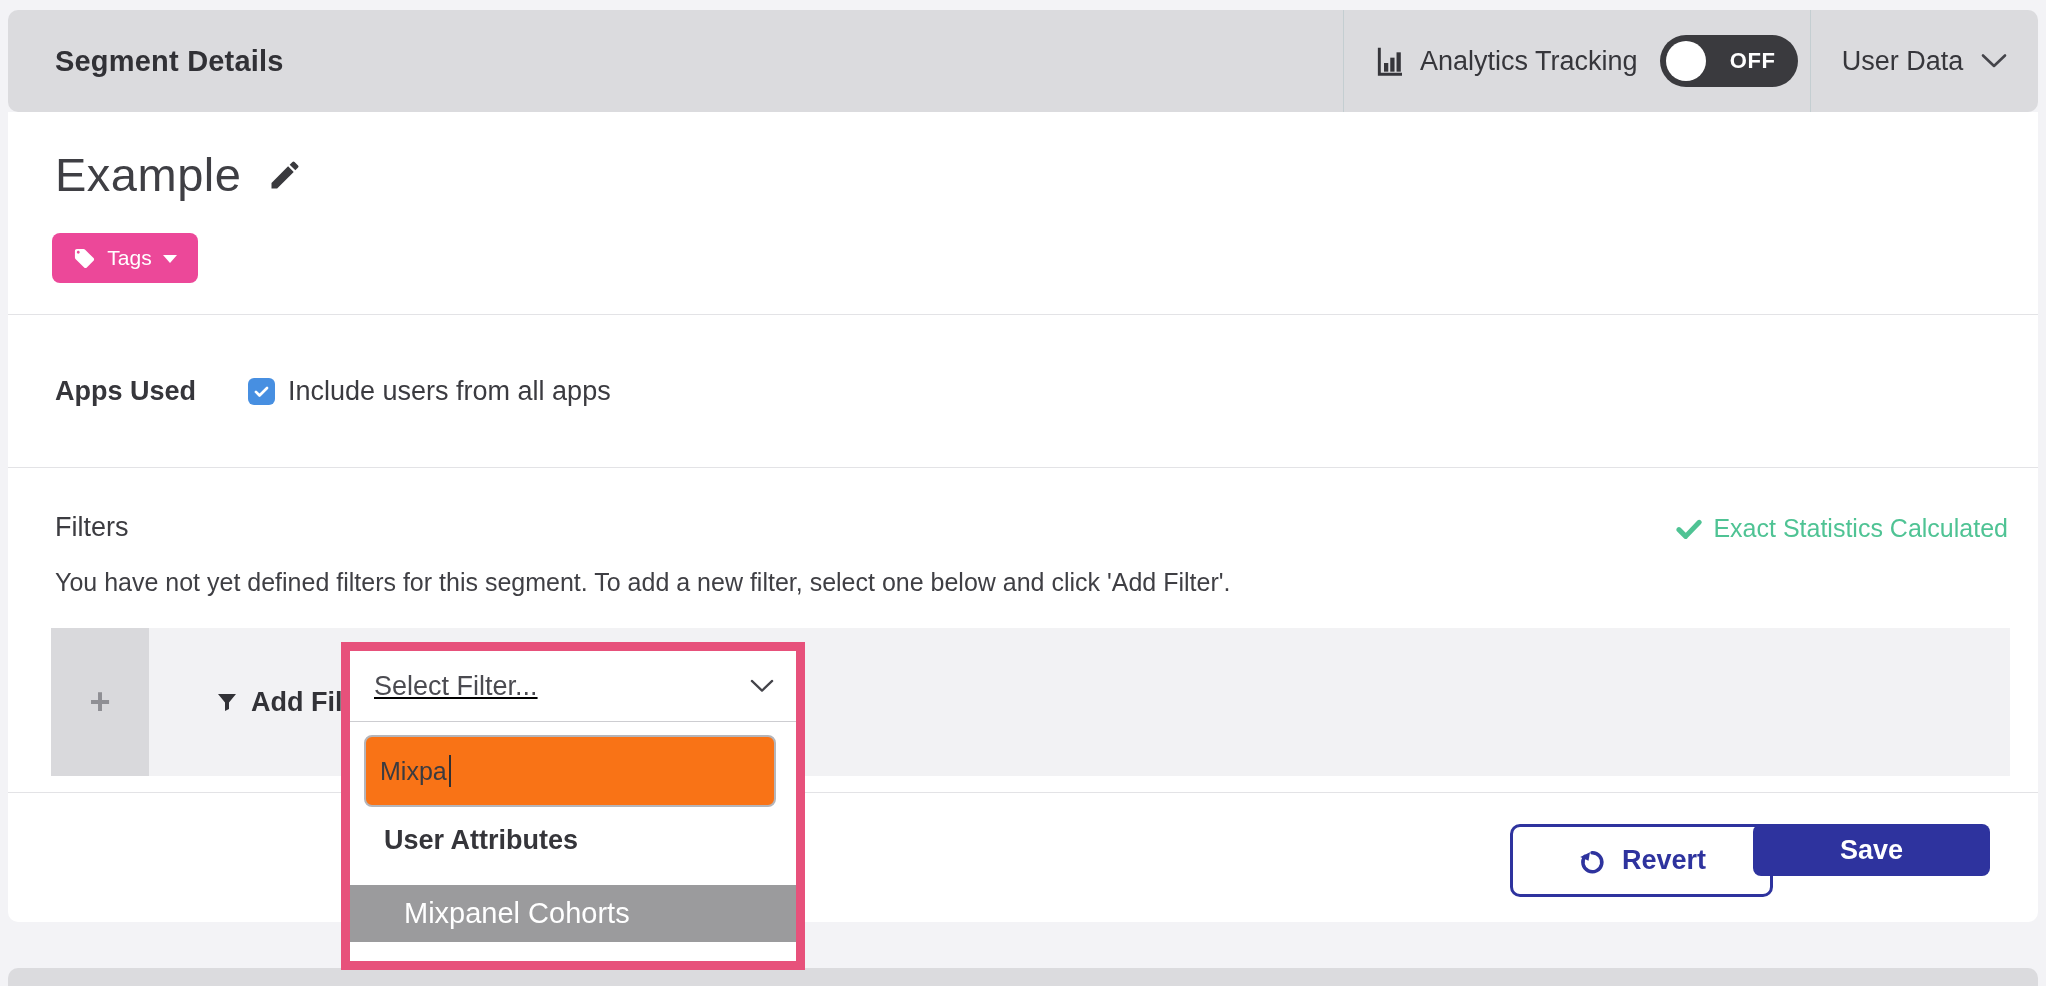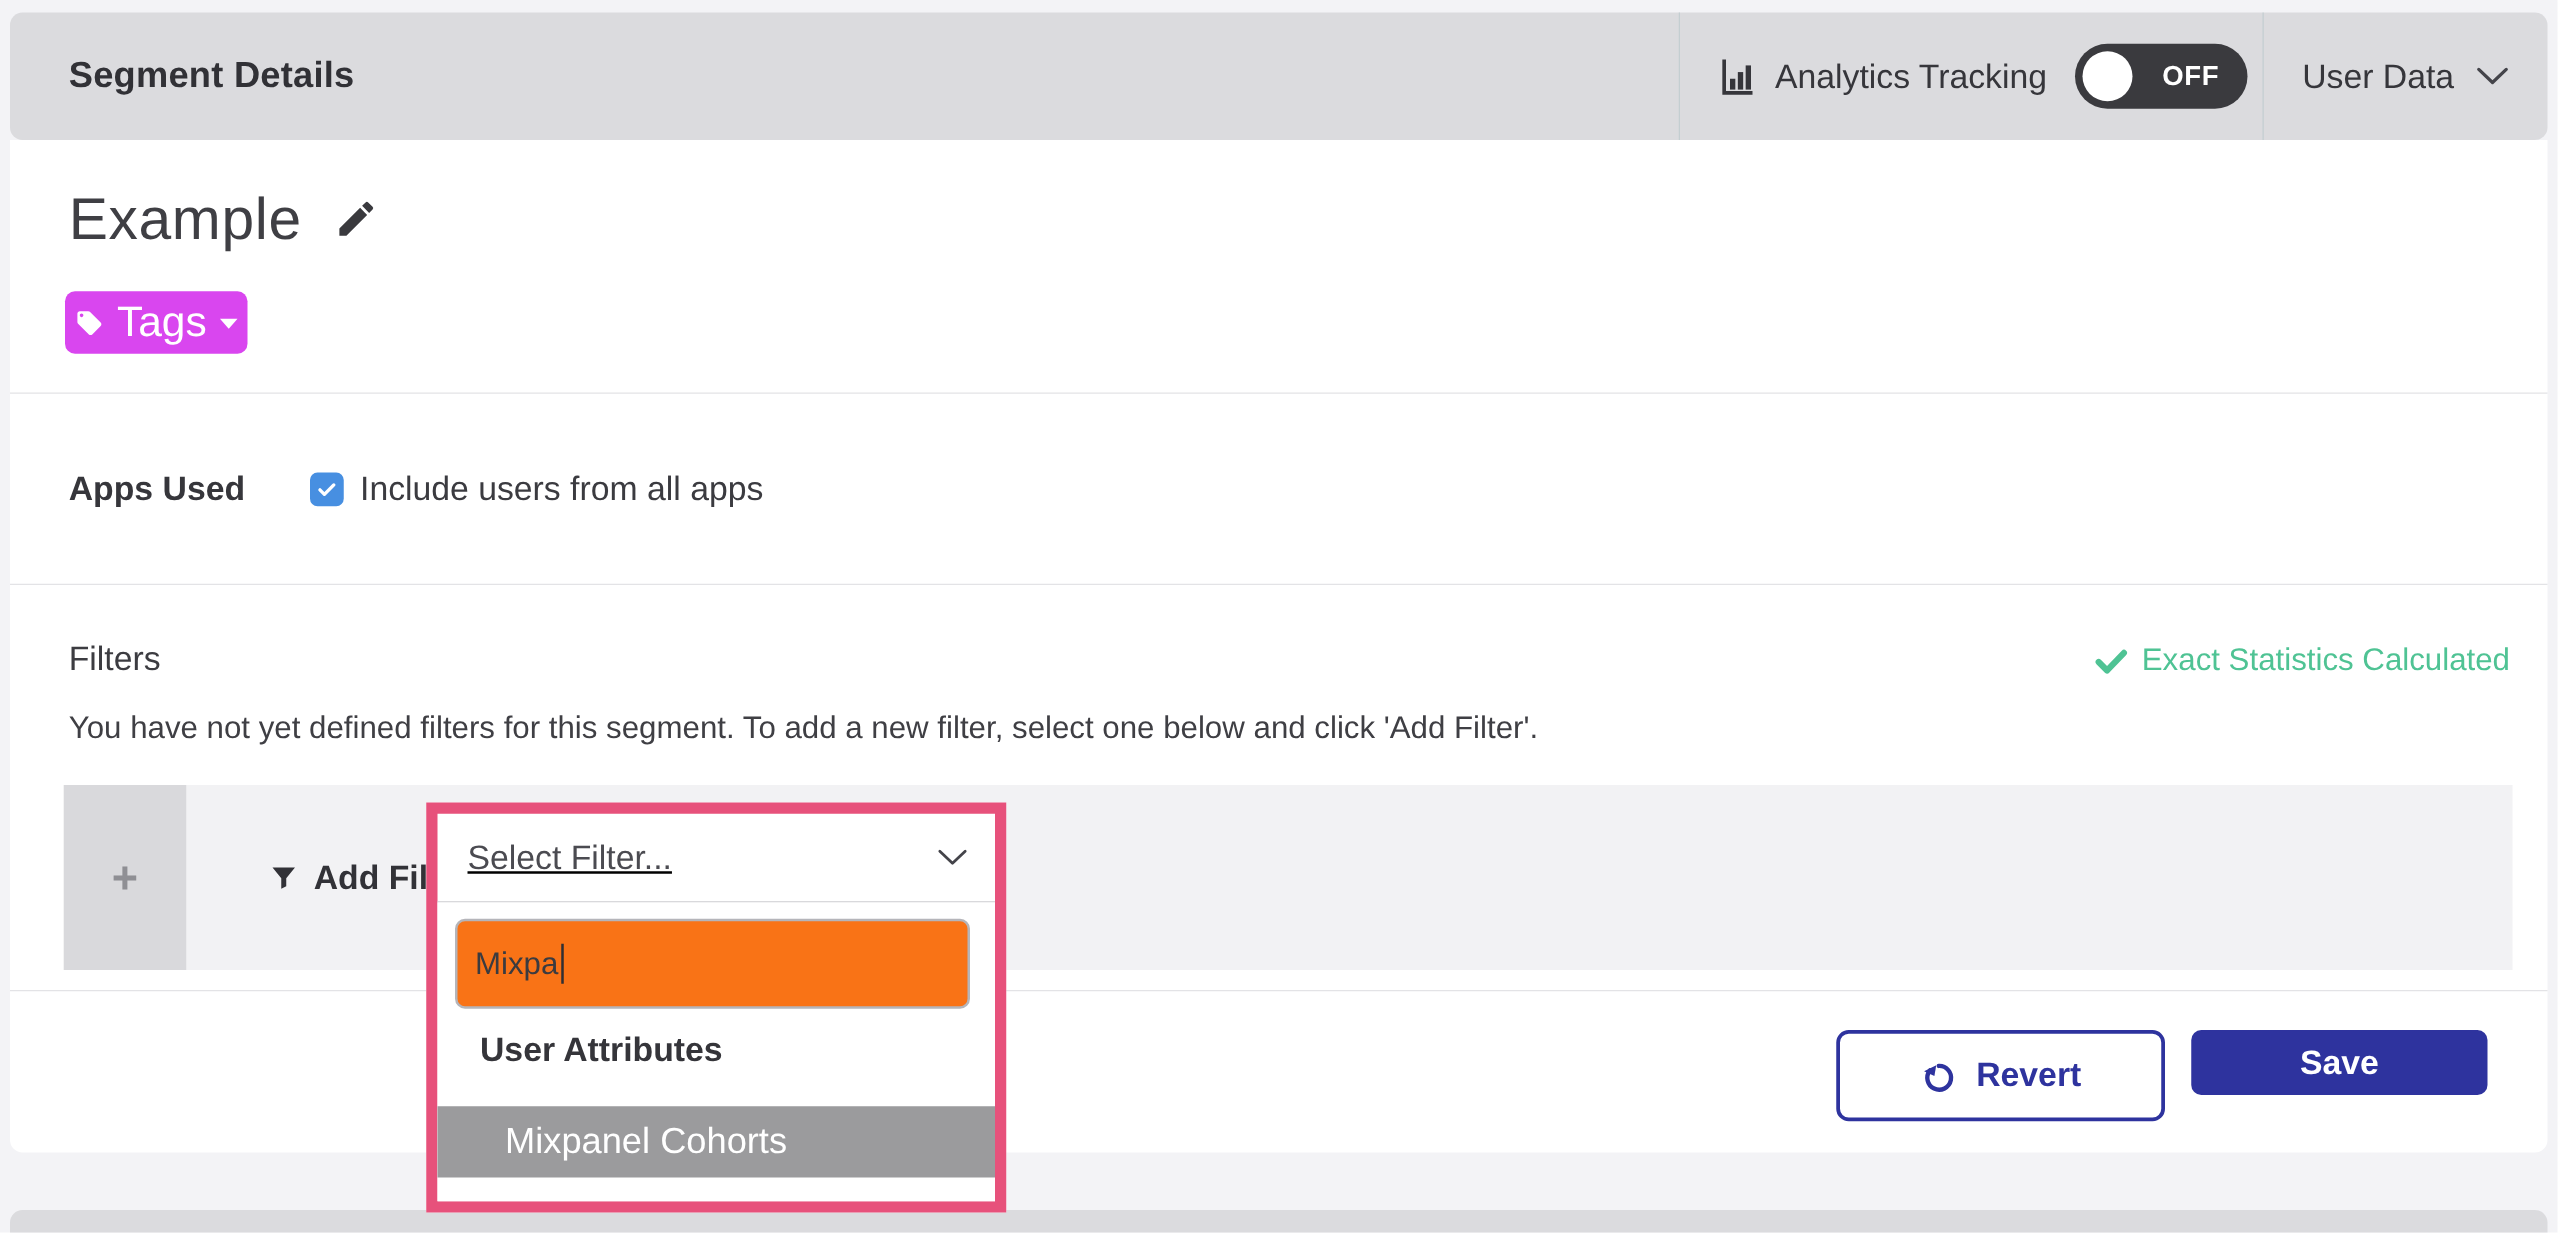--- a/index.html
+++ b/index.html
@@ -15,39 +15,39 @@
   .toggle-knob{position:absolute;left:6px;top:6px;width:40px;height:40px;background:#fff;border-radius:50%;}
   .toggle-text{position:absolute;left:54px;right:6px;top:0;bottom:0;display:flex;align-items:center;justify-content:center;color:#fff;font-weight:700;font-size:22px;letter-spacing:.5px;}
   .user-data-section{position:absolute;left:1802px;right:0;top:0;height:100%;border-left:1px solid #c4ced1;display:flex;align-items:center;justify-content:center;gap:18px;font-size:27px;color:#36363b;cursor:pointer;}
 
   
   .card{position:absolute;left:8px;top:112px;width:2030px;height:810px;background:#fff;border-radius:0 0 10px 10px;}
   .sec1{position:relative;height:202px;border-bottom:1px solid #e3e3e6;}
   .name-row{position:absolute;left:47px;top:34px;display:flex;align-items:center;gap:26px;}
   .segment-name{font-size:47px;font-weight:300;color:#3f3f44;line-height:58px;letter-spacing:.5px;}
   .pencil-btn{background:none;border:none;padding:0;cursor:pointer;line-height:0;}
-  .tags-btn{position:absolute;left:44px;top:121px;width:146px;height:50px;background:#d946ef;border:none;border-radius:8px;color:#fff;display:flex;align-items:center;justify-content:center;gap:11px;font-size:34px;font-family:inherit;cursor:pointer;}
+  .tags-btn{position:absolute;left:44px;top:121px;width:146px;height:50px;background:#ec4899;border:none;border-radius:8px;color:#fff;display:flex;align-items:center;justify-content:center;gap:11px;font-size:21px;font-family:inherit;cursor:pointer;}
   .caret-down{width:0;height:0;border-left:7px solid transparent;border-right:7px solid transparent;border-top:8px solid #fff;margin-top:2px;}
   .changes-link{position:absolute;right:28px;top:48px;display:flex;align-items:center;gap:11px;color:#2e339e;font-size:25px;text-decoration:none;cursor:pointer;}
 
   .sec2{position:relative;height:153px;border-bottom:1px solid #e3e3e6;display:flex;align-items:center;padding-left:47px;box-sizing:border-box;}
   .apps-label{font-size:27px;font-weight:700;color:#36363b;width:193px;flex:none;}
   .checkbox{width:27px;height:27px;background:#478fe1;border-radius:6px;display:flex;align-items:center;justify-content:center;margin-right:13px;cursor:pointer;flex:none;}
   .checkbox-label{font-size:27px;color:#3b3b40;}
 
   .sec3{position:relative;height:325px;}
   .filters-heading{position:absolute;left:47px;top:44px;margin:0;font-size:27px;font-weight:400;color:#3c3c41;}
   .stats-status{position:absolute;right:30px;top:46px;display:flex;align-items:center;gap:11px;color:#4fc394;font-size:25px;}
   .empty-msg{position:absolute;left:47px;top:100px;margin:0;font-size:25px;color:#3f3f44;}
   .add-row{position:absolute;left:43px;top:160px;width:1959px;height:148px;background:#f2f2f4;display:flex;align-items:center;}
   .plus-cell{width:98px;height:100%;background:#d9d9dc;border:none;display:flex;align-items:center;justify-content:center;font-size:36px;font-weight:700;color:#8f8f94;font-family:inherit;cursor:pointer;flex:none;}
   .add-filter{display:flex;align-items:center;gap:12px;margin-left:66px;font-size:27px;font-weight:700;color:#323237;}
 
   .card-footer{position:absolute;left:0;top:680px;width:100%;height:130px;border-top:1px solid #e3e3e6;}
-  .revert-btn{position:absolute;left:1461px;top:31px;width:263px;height:73px;background:#fff;border:3px solid #2e339e;border-radius:10px;color:#2e339e;font-size:27px;font-weight:700;font-family:inherit;display:flex;align-items:center;justify-content:center;gap:15px;box-sizing:border-box;cursor:pointer;}
+  .revert-btn{position:absolute;left:1502px;top:31px;width:263px;height:73px;background:#fff;border:3px solid #2e339e;border-radius:10px;color:#2e339e;font-size:27px;font-weight:700;font-family:inherit;display:flex;align-items:center;justify-content:center;gap:15px;box-sizing:border-box;cursor:pointer;}
   .save-btn{position:absolute;left:1745px;top:31px;width:237px;height:52px;background:#2e339e;border:none;border-radius:8px;color:#fff;font-size:27px;font-weight:700;font-family:inherit;cursor:pointer;}
 
   .bottom-bar{position:absolute;left:8px;top:968px;width:2030px;height:18px;background:#dbdbde;border-radius:10px 10px 0 0;}
 
   
   .annotation{position:absolute;left:341px;top:642px;width:464px;height:328px;border:9px solid #e7517b;box-sizing:border-box;background:#fff;z-index:20;text-decoration:underline;}
   .select-box{height:71px;border-bottom:1px solid #cdcdd1;display:flex;align-items:center;padding:0 24px;font-size:27px;color:#4b4b51;position:relative;box-sizing:border-box;cursor:pointer;}
   .select-chevron{position:absolute;right:22px;top:50%;transform:translateY(-50%);}
   .dropdown-panel{position:relative;height:239px;background:#fff;}
   .search-input{position:absolute;left:14px;top:13px;width:412px;height:72px;border:2px solid #b5b5ba;border-radius:8px;box-sizing:border-box;display:flex;align-items:center;padding-left:14px;font-size:25px;color:#3b3b40;cursor:text;background:#f97316;}

